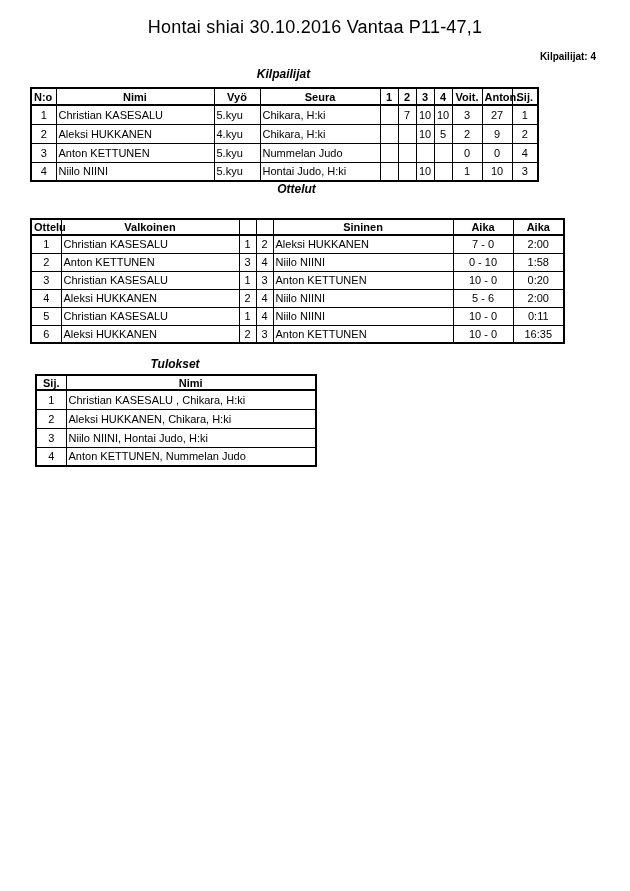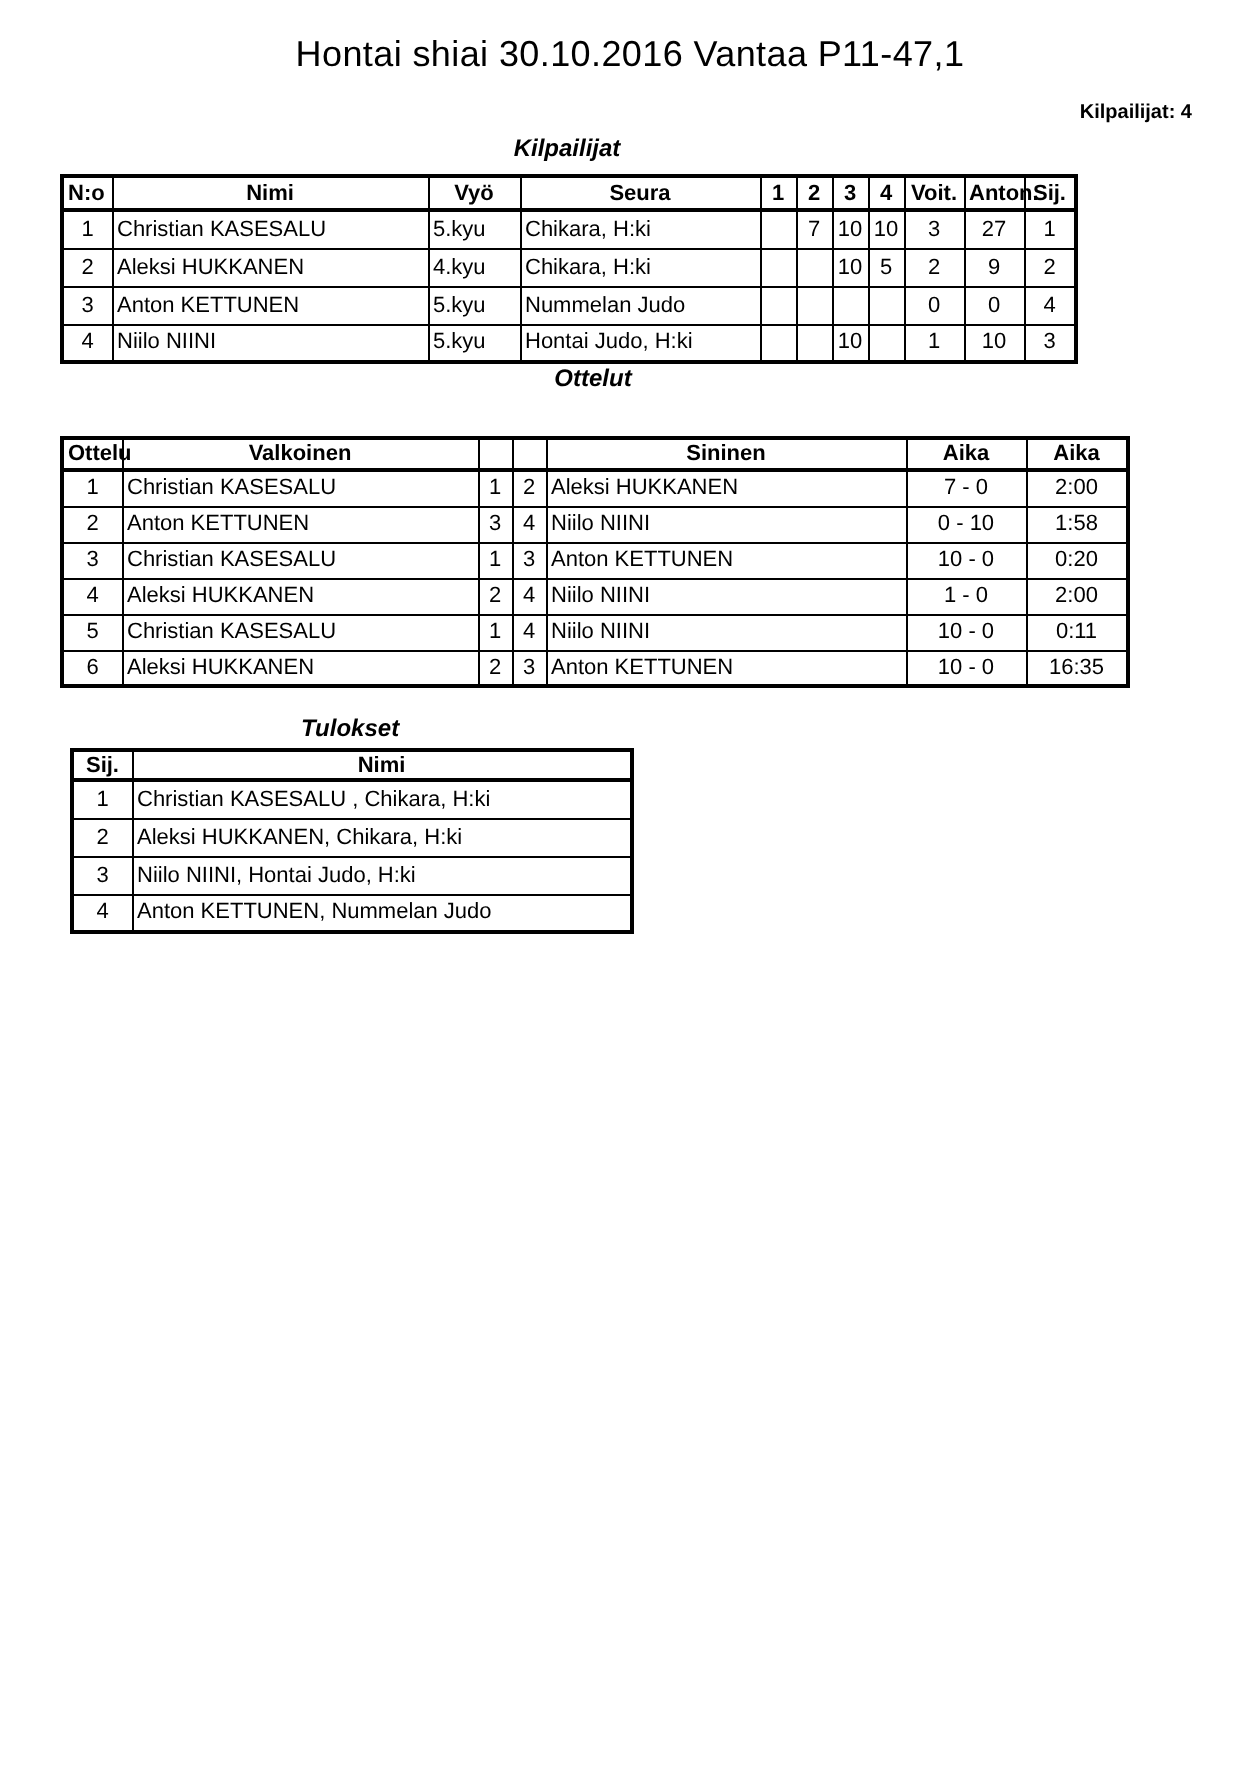--- a/index.html
+++ b/index.html
@@ -184,21 +184,21 @@
       <td class="al">Anton KETTUNEN</td>
       <td class="ac">10 - 0</td>
       <td class="ac">0:20</td>
     </tr>
     <tr>
       <td class="ac">4</td>
       <td class="al">Aleksi HUKKANEN</td>
       <td class="ac">2</td>
       <td class="ac">4</td>
       <td class="al">Niilo NIINI</td>
-      <td class="ac">1 - 0</td>
+      <td class="ac">5 - 6</td>
       <td class="ac">2:00</td>
     </tr>
     <tr>
       <td class="ac">5</td>
       <td class="al">Christian  KASESALU</td>
       <td class="ac">1</td>
       <td class="ac">4</td>
       <td class="al">Niilo NIINI</td>
       <td class="ac">10 - 0</td>
       <td class="ac">0:11</td>

